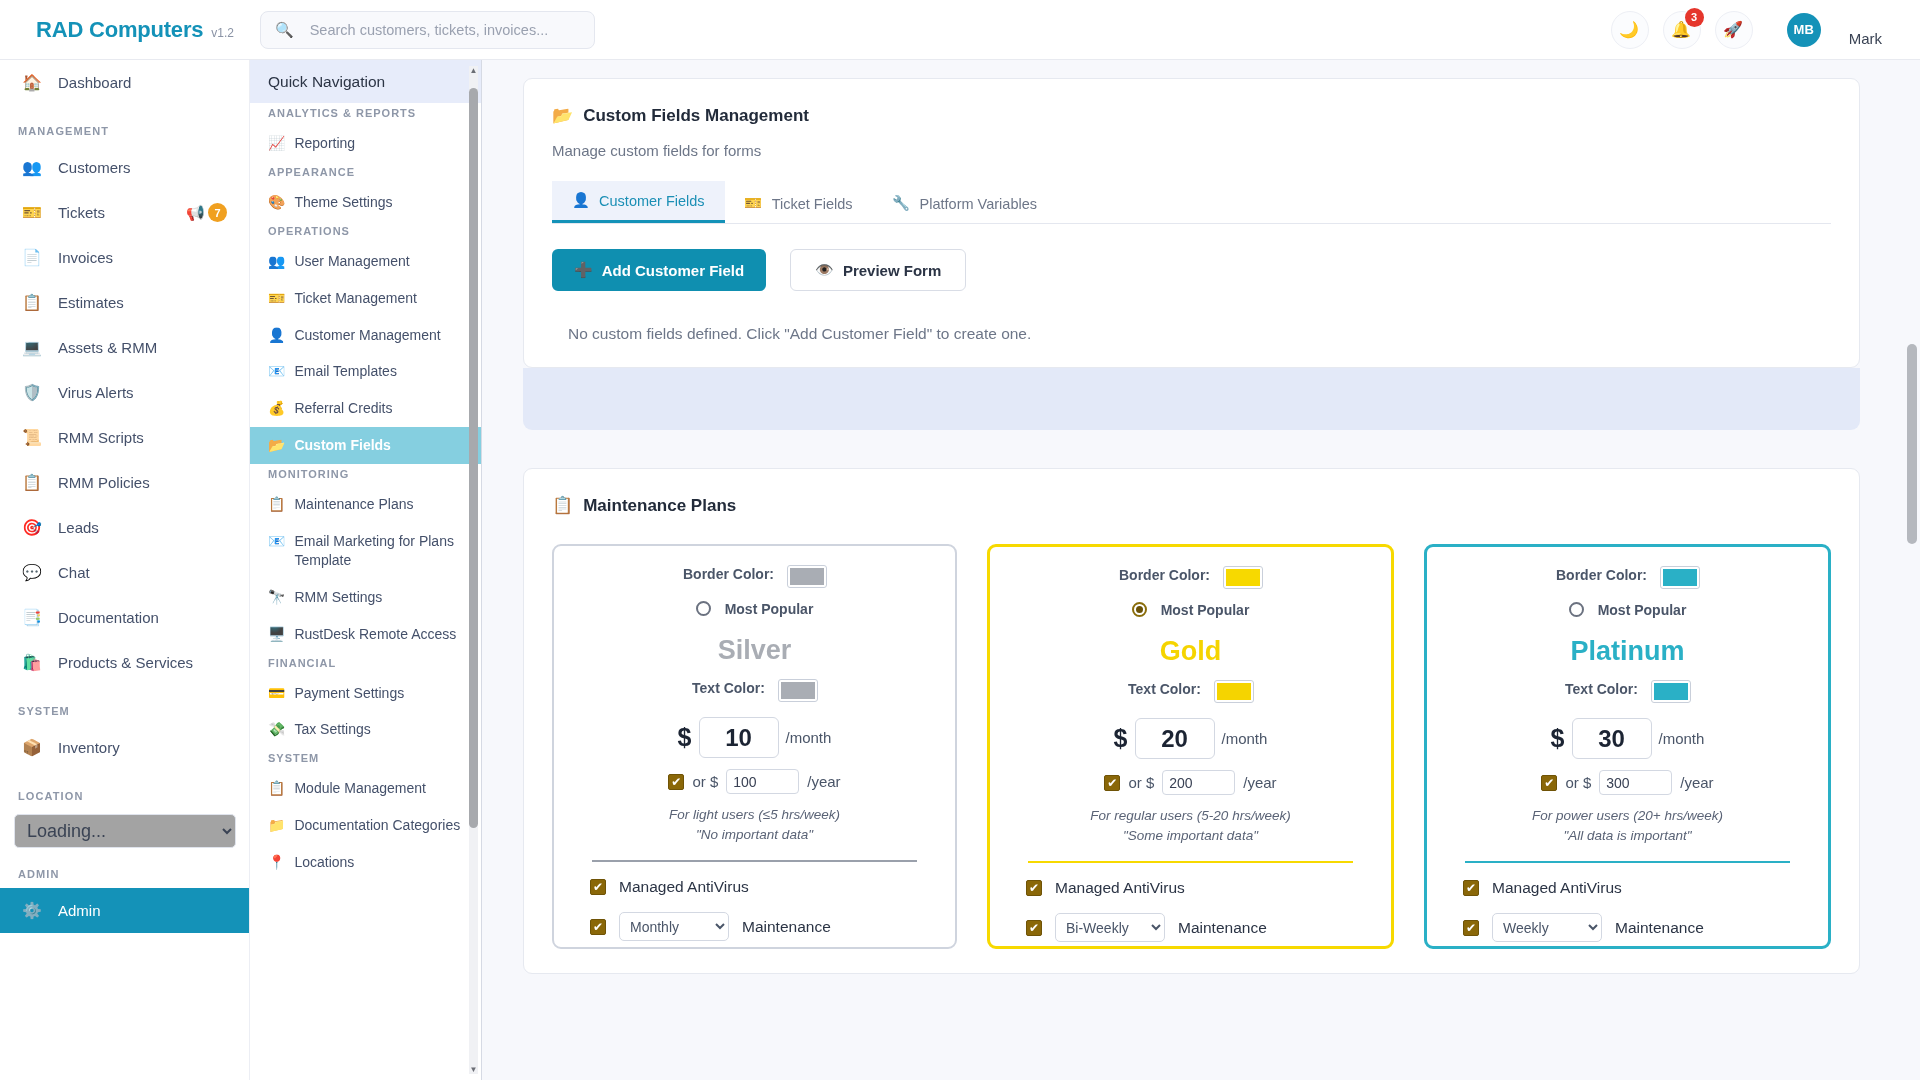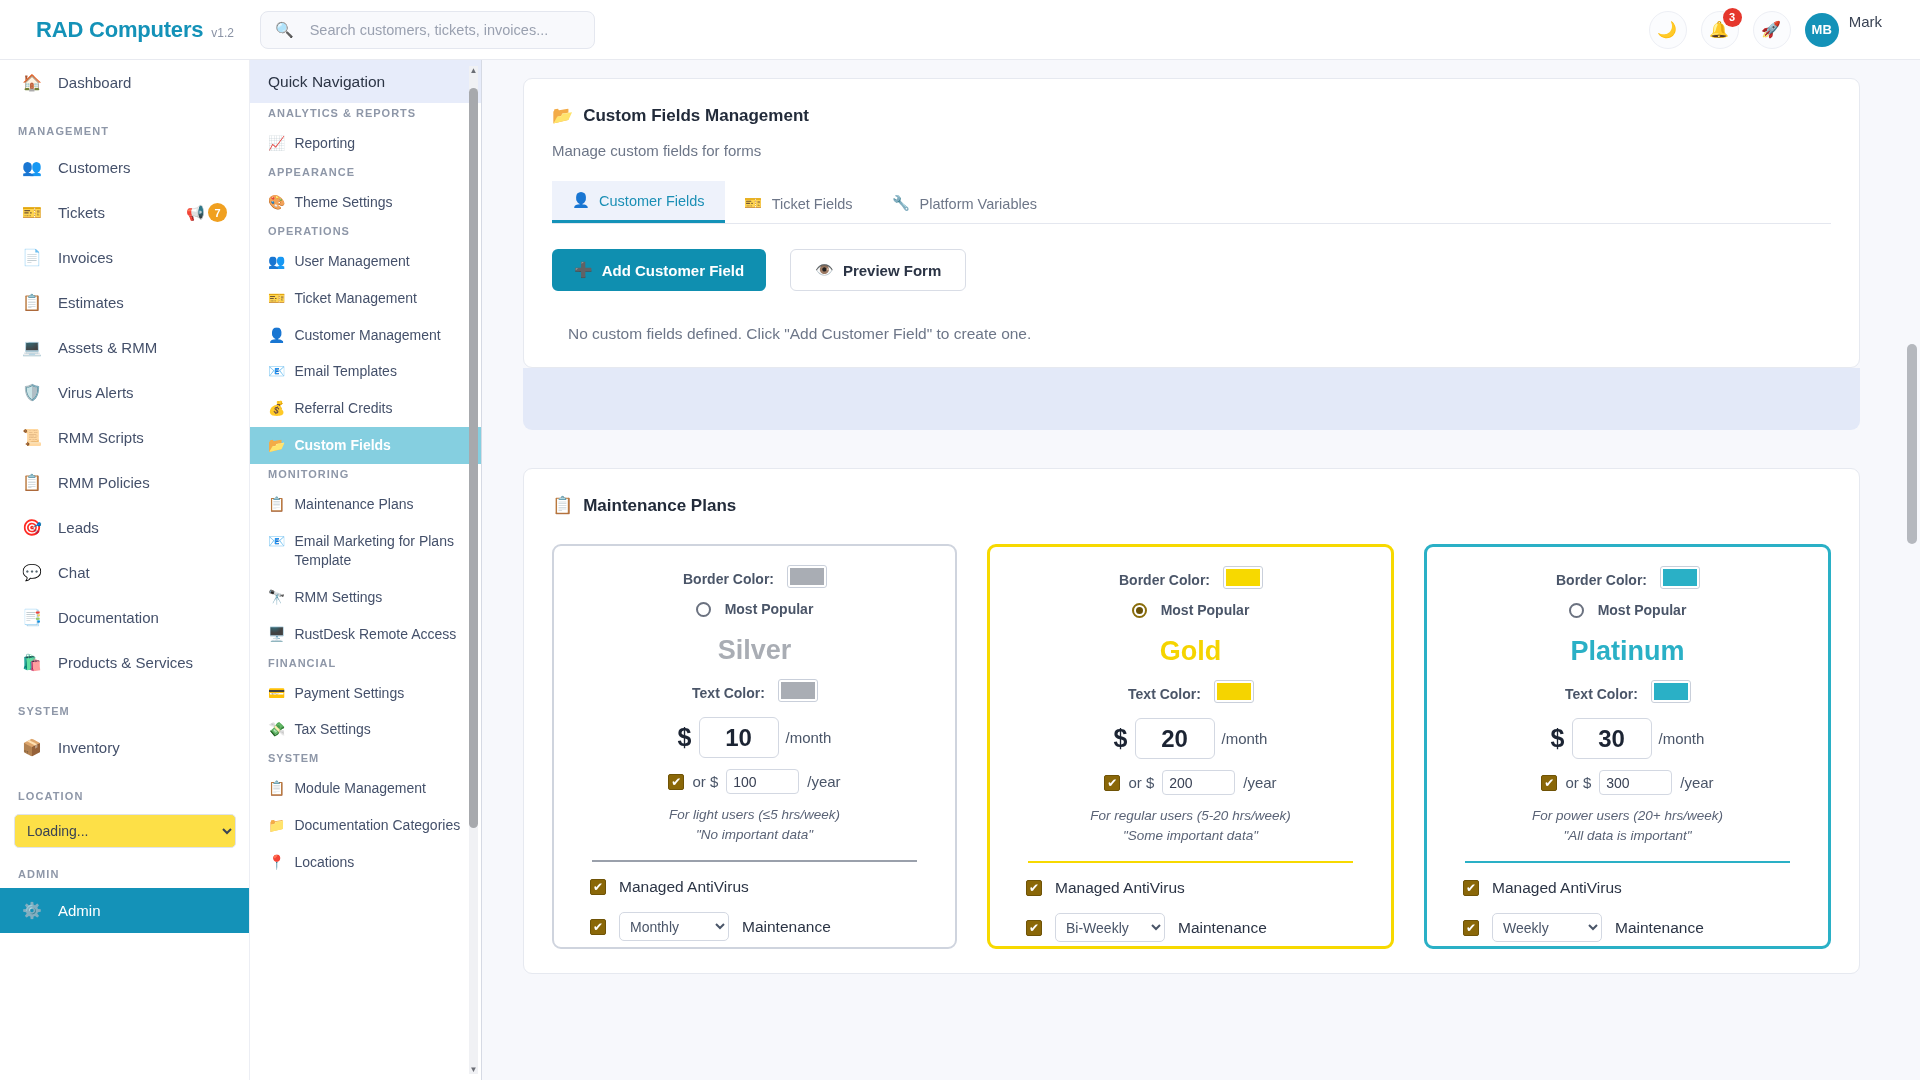--- a/index.html
+++ b/index.html
@@ -43,21 +43,21 @@
     background: #fbfcfe; border: 1px solid #edeff5;
     display: flex; align-items: center; justify-content: center;
     font-size: 16px; position: relative; cursor: pointer;
   }
   .badge-dot {
     position: absolute; top: -4px; right: -4px;
     min-width: 19px; height: 19px; border-radius: 10px;
     background: #e5362c; color: #fff; font-size: 11px; font-weight: bold;
     display: flex; align-items: center; justify-content: center; padding: 0 5px;
   }
-  .user-chip { display: flex; align-items: flex-start; gap: 10px; cursor: pointer; margin-left: 0; }
+  .user-chip { display: flex; align-items: flex-end; gap: 28px; cursor: pointer; margin-left: 20px; }
   .avatar {
     width: 34px; height: 34px; border-radius: 50%; background: #1492b8;
     color: #fff; font-size: 13px; font-weight: bold;
     display: flex; align-items: center; justify-content: center;
   }
   .user-name { font-size: 15px; color: #3a4354; }
 
   
   .sidebar {
     position: absolute; top: 60px; left: 0; width: 250px; height: 1020px;
@@ -78,22 +78,22 @@
   }
   .nav-badges { margin-left: auto; display: flex; align-items: center; gap: 3px; }
   .bdg-alert { font-size: 15px; }
   .bdg-count {
     width: 19px; height: 19px; border-radius: 50%; background: #f0a020;
     color: #fff; font-size: 11px; font-weight: bold;
     display: flex; align-items: center; justify-content: center;
   }
   .loc-select {
     margin: 4px 14px 0 14px; width: 222px; height: 34px;
-    border: 1px solid #dfe3ec; border-radius: 5px; background: #fde047;
-    font-family: "Liberation Sans", sans-serif; font-size: 14px; color: #3a4354;
+    border: 1px solid #dfe3ec; border-radius: 5px; background: #a3a3a3;
+    font-family: "Liberation Sans", sans-serif; font-size: 18px; color: #3a4354;
     padding: 0 8px;
   }
 
   
   .quicknav {
     position: absolute; top: 60px; left: 250px; width: 232px; height: 1020px;
     background: #ffffff; border-right: 1px solid #d6dae4; z-index: 19;
     overflow: hidden;
   }
   .qn-title {
@@ -164,21 +164,21 @@
   
   .plans { display: flex; gap: 30px; margin-top: 28px; }
   .plan {
     flex: 1; border: 2px solid #cfd4de; border-radius: 9px;
     padding: 20px 16px 4px 16px; background: #fff;
     display: flex; flex-direction: column; align-items: center;
   }
   .plan.gold { border-color: #f7d900; border-width: 3px; }
   .plan.plat { border-color: #2ab0c6; border-width: 3px; }
 
-  .row-c { display: flex; align-items: flex-end; justify-content: center; gap: 14px; }
+  .row-c { display: flex; align-items: flex-start; justify-content: center; gap: 14px; }
   .lbl-sm { font-size: 14px; font-weight: bold; color: #4a5568; }
   .swatch {
     width: 38px; height: 21px; border: 2px solid #fff; outline: 1px solid #c9cfda;
     border-radius: 2px;
   }
   .radio {
     width: 15px; height: 15px; border-radius: 50%; border: 2px solid #6b7280;
     background: #fff; display: inline-block; position: relative; cursor: pointer;
   }
   .radio.on { border-color: #8a6d0b; }

